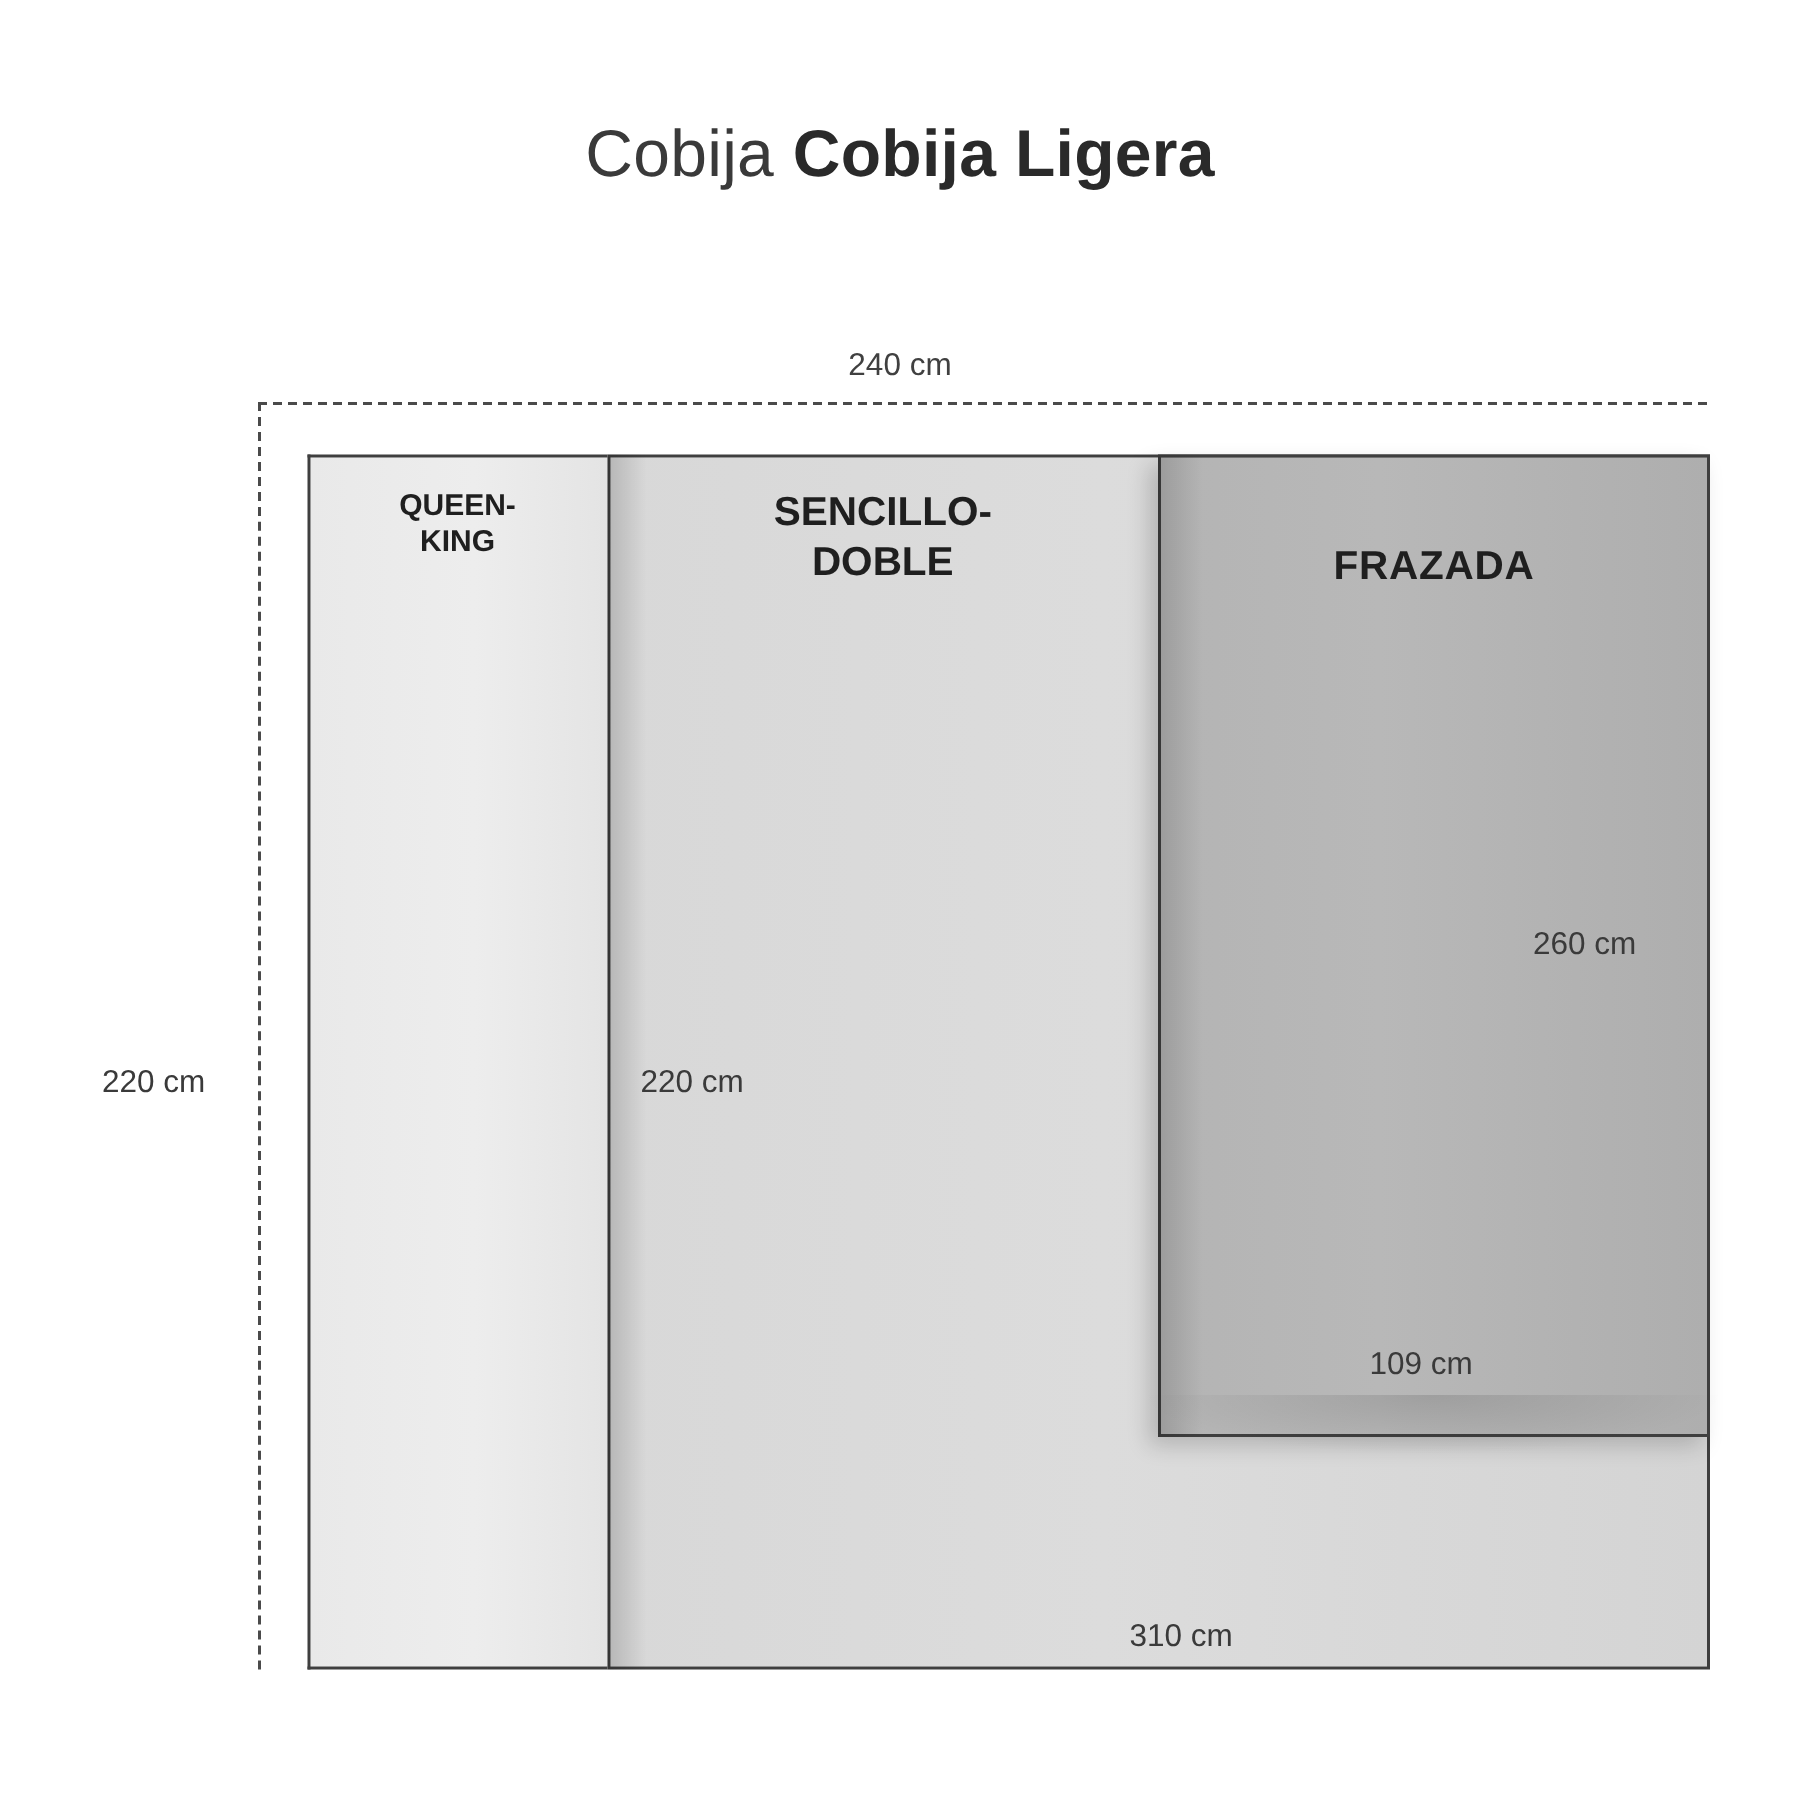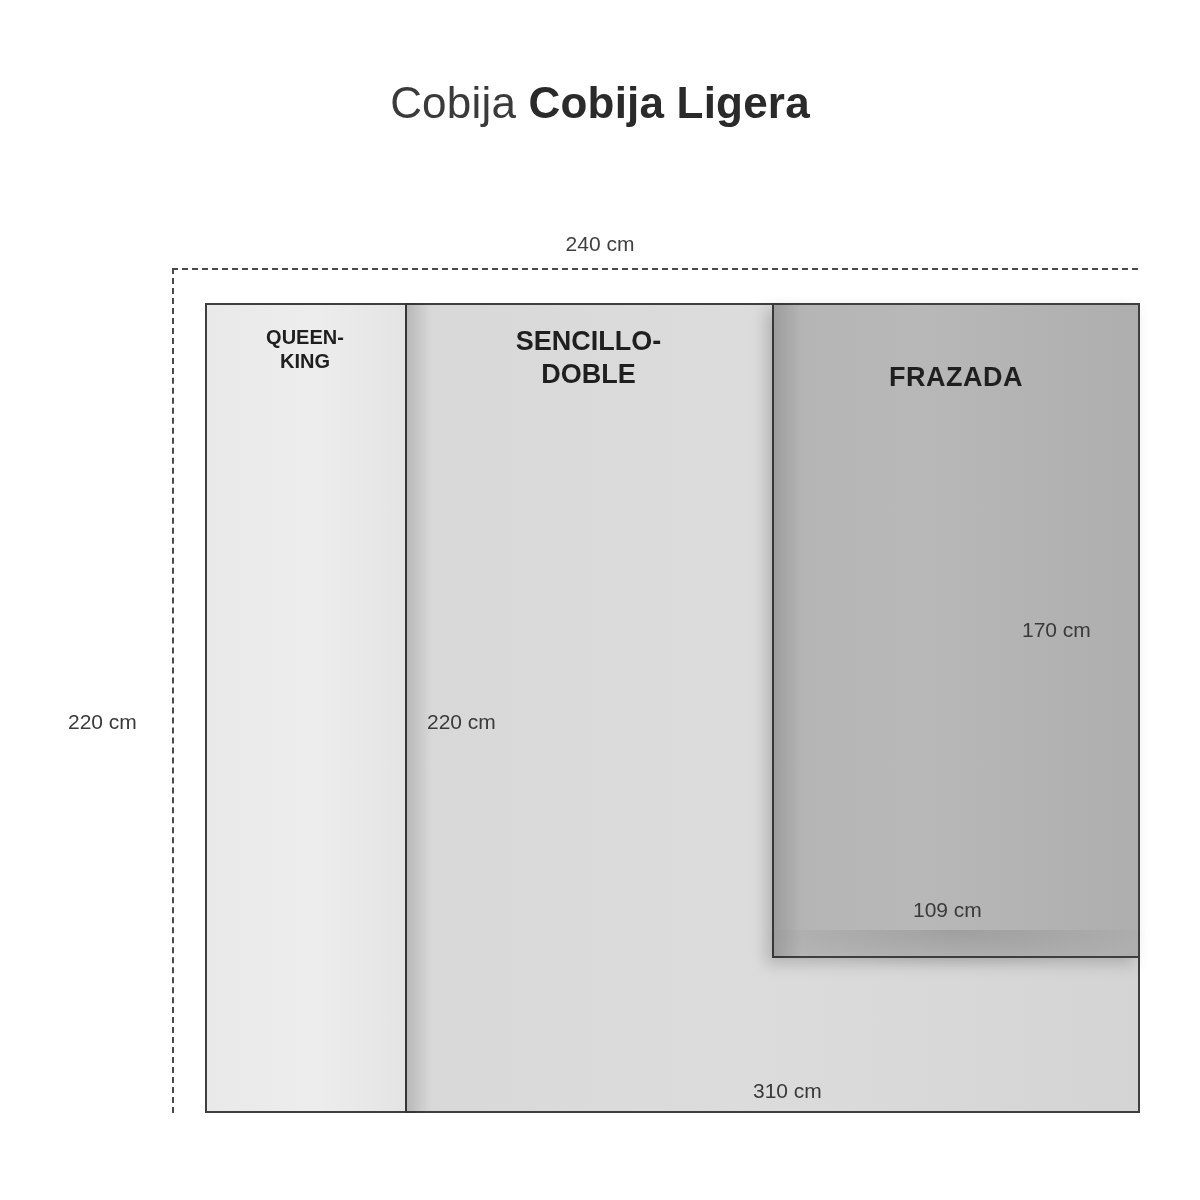--- a/index.html
+++ b/index.html
@@ -199,17 +199,17 @@
   <div class="shade-b"></div>
   <div class="shade-c"></div>
 
   <div class="cap cap-queen">QUEEN-
 KING</div>
   <div class="cap cap-sencillo">SENCILLO-
 DOBLE</div>
   <div class="cap cap-frazada">FRAZADA</div>
 
   <div class="meas meas-220-inner">220 cm</div>
-  <div class="meas meas-170">170 cm</div>
+  <div class="meas meas-170">260 cm</div>
   <div class="meas meas-109">109 cm</div>
   <div class="meas meas-180">310 cm</div>
 
 </div>
 
 </body></html>

